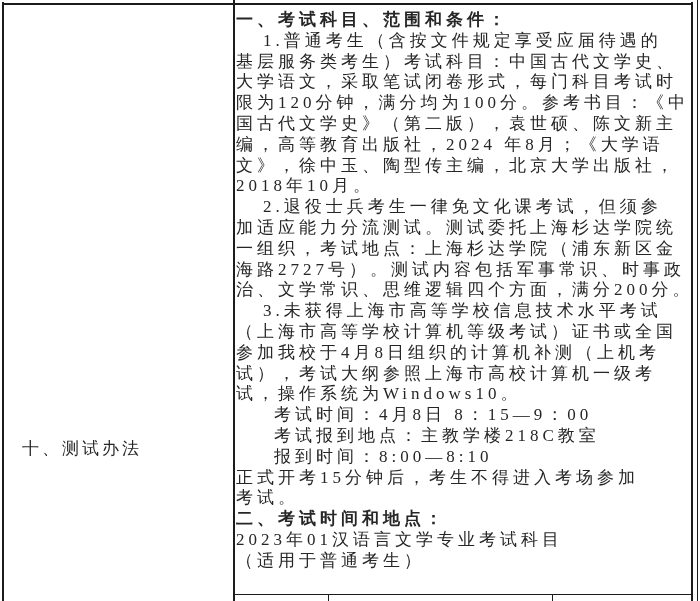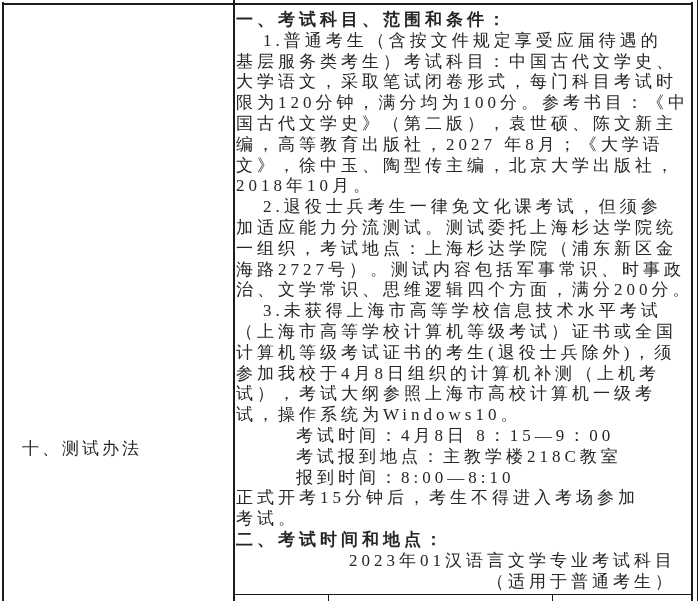--- a/index.html
+++ b/index.html
@@ -32,22 +32,22 @@
 
   
   .rtext{
     position:absolute;left:236px;top:10px;width:440px;
     font-size:17px;line-height:20.8px;letter-spacing:4px;
   }
   .line{height:20.8px;white-space:nowrap;}
   .h{font-weight:bold;}
   .p{padding-left:27px;}
   .p2{}
-  .ind2{padding-left:60px;}
-  .center{text-align:right;white-space:nowrap;}
+  .ind2{padding-left:38px;}
+  .center{text-align:left;white-space:nowrap;}
 </style>
 </head>
 <body>
 
 <div class="canvas">
 
   <div class="hline h-top"></div>
   <div class="vline v-left"></div>
   <div class="vline v-coldiv"></div>
   <div class="vline v-right"></div>
@@ -58,31 +58,30 @@
 
   <div class="left-label">十、测试办法</div>
 
   <div class="rtext">
     <div class="line h">一、考试科目、范围和条件：</div>
     <div class="line p">1.普通考生（含按文件规定享受应届待遇的</div>
     <div class="line">基层服务类考生）考试科目：中国古代文学史、</div>
     <div class="line">大学语文，采取笔试闭卷形式，每门科目考试时</div>
     <div class="line">限为120分钟，满分均为100分。参考书目：《中</div>
     <div class="line">国古代文学史》（第二版），袁世硕、陈文新主</div>
-    <div class="line">编，高等教育出版社，2027 年8月；《大学语</div>
+    <div class="line">编，高等教育出版社，2024 年8月；《大学语</div>
     <div class="line">文》，徐中玉、陶型传主编，北京大学出版社，</div>
     <div class="line">2018年10月。</div>
     <div class="line p">2.退役士兵考生一律免文化课考试，但须参</div>
     <div class="line">加适应能力分流测试。测试委托上海杉达学院统</div>
     <div class="line">一组织，考试地点：上海杉达学院（浦东新区金</div>
     <div class="line">海路2727号）。测试内容包括军事常识、时事政</div>
     <div class="line">治、文学常识、思维逻辑四个方面，满分200分。</div>
     <div class="line p">3.未获得上海市高等学校信息技术水平考试</div>
     <div class="line">（上海市高等学校计算机等级考试）证书或全国</div>
-    <div class="line">计算机等级考试证书的考生(退役士兵除外)，须</div>
     <div class="line">参加我校于4月8日组织的计算机补测（上机考</div>
     <div class="line">试），考试大纲参照上海市高校计算机一级考</div>
     <div class="line">试，操作系统为Windows10。</div>
     <div class="line ind2">考试时间：4月8日 8：15—9：00</div>
     <div class="line ind2">考试报到地点：主教学楼218C教室</div>
     <div class="line ind2">报到时间：8:00—8:10</div>
     <div class="line p2">正式开考15分钟后，考生不得进入考场参加</div>
     <div class="line">考试。</div>
     <div class="line h">二、考试时间和地点：</div>
     <div class="line center">2023年01汉语言文学专业考试科目</div>

